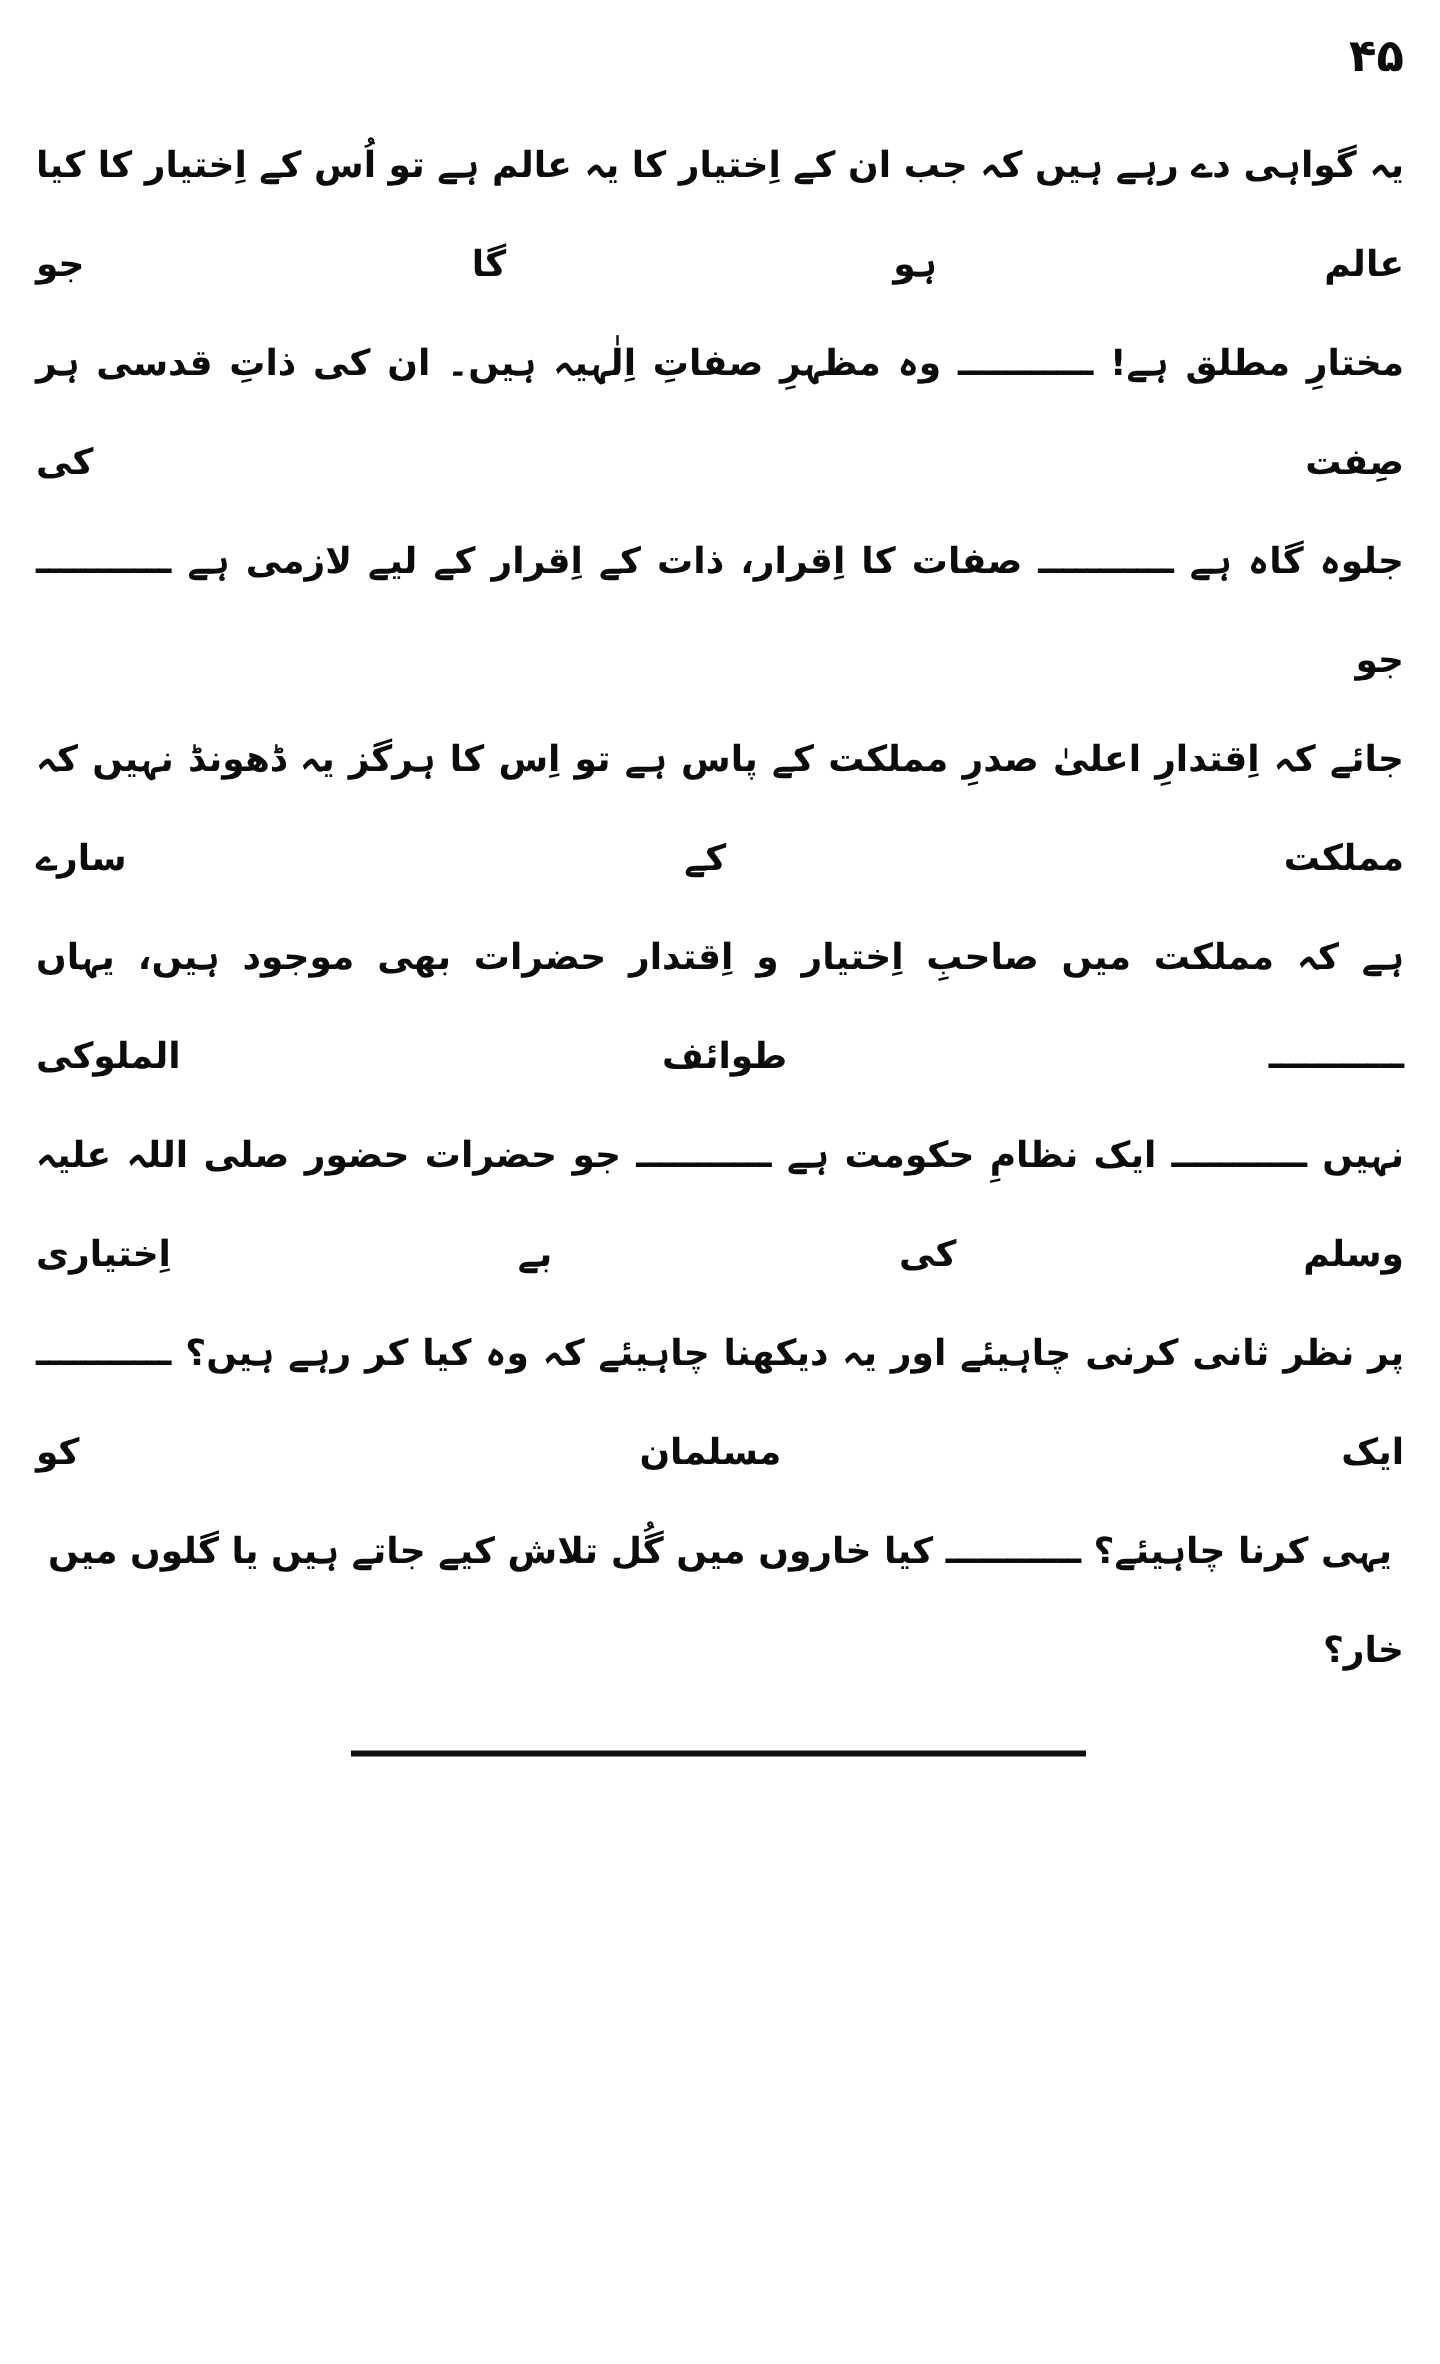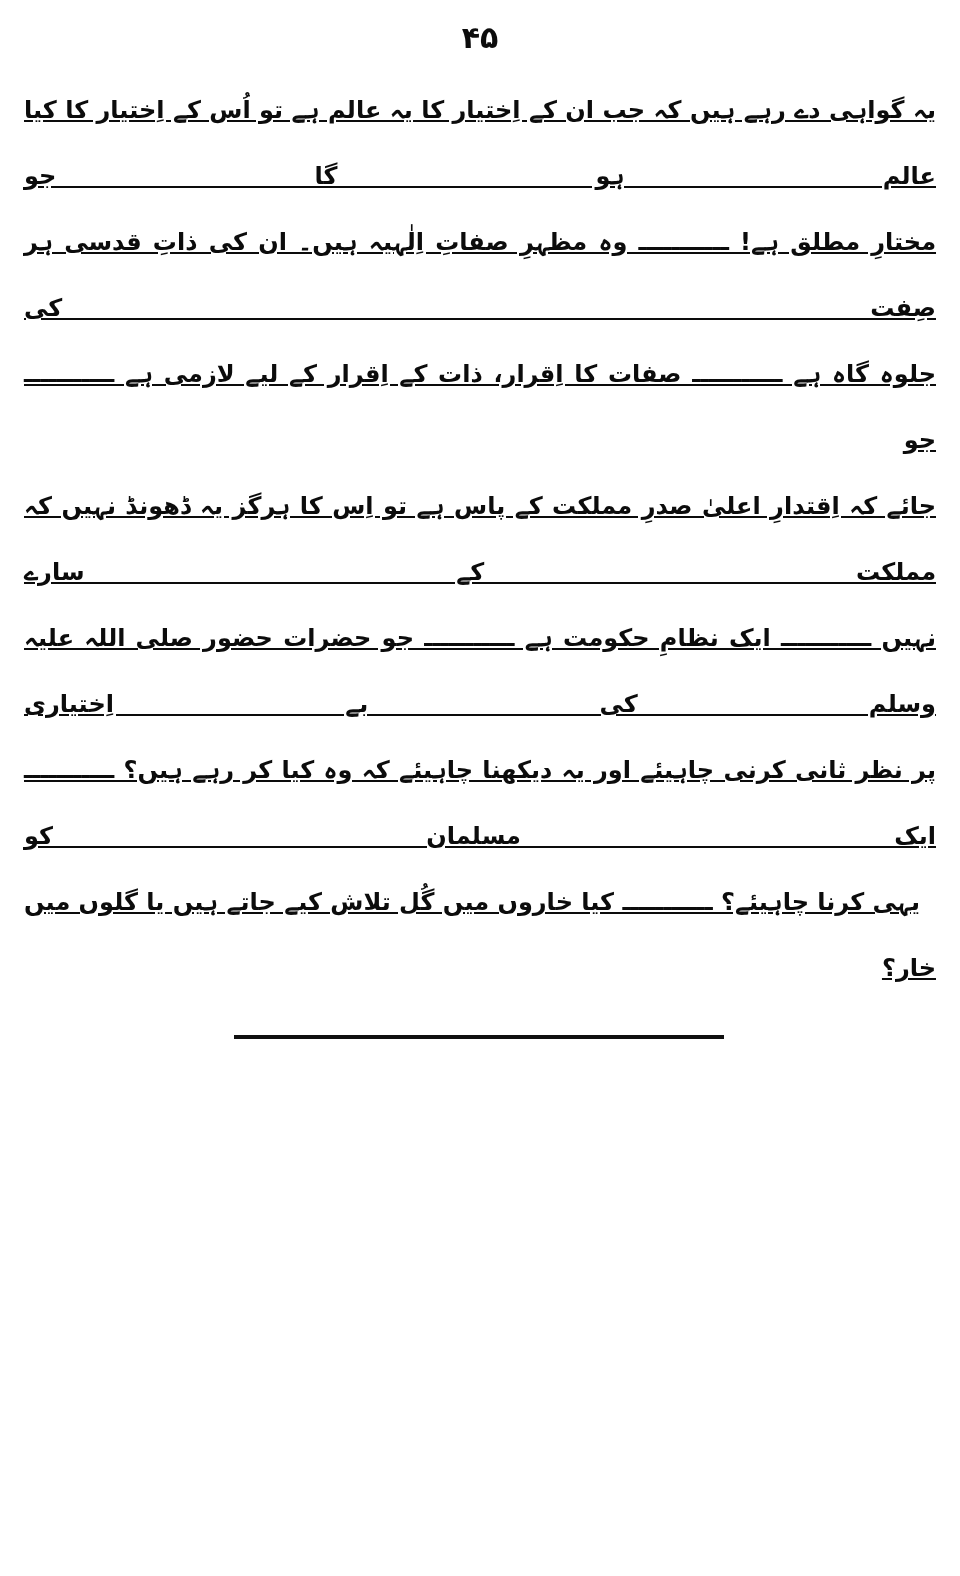--- a/index.html
+++ b/index.html
@@ -16,42 +16,41 @@
     overflow: hidden;
   }
   .page {
     box-sizing: border-box;
     width: 960px;
     height: 1576px;
     padding: 14px 24px 10px 24px;
     background: #ffffff;
   }
   .page-number {
-    text-align: center;
+    text-align: right;
     font-size: 30px;
     font-weight: 700;
     margin-top: 6px;
     margin-bottom: 22px;
     letter-spacing: 2px;
   }
   .section {
     direction: rtl;
   }
   .line {
     margin: 0;
     font-size: 24px;
     font-weight: 700;
     line-height: 66px;
     text-align: justify;
     text-align-last: justify;
     white-space: normal;
-    text-decoration: underline;
   }
   .line.last {
-    text-align: left;
+    text-align: center;
     text-align-last: right;
   }
   .divider {
     height: 0;
     border-top: 4px solid #101010;
     width: 490px;
     margin: 34px auto 30px 210px; 
   }
 </style>
 </head>
@@ -59,20 +58,21 @@
 
 <div class="page">
 
   <div class="page-number">۴۵</div>
 
   <div class="section sec1">
     <p class="line">یہ گواہی دے رہے ہیں کہ جب ان کے اِختیار کا یہ عالم ہے تو اُس کے اِختیار کا کیا عالم ہو گا جو</p>
     <p class="line">مختارِ مطلق ہے! ـــــــــــ وہ مظہرِ صفاتِ اِلٰہیہ ہیں۔ ان کی ذاتِ قدسی ہر صِفت کی</p>
     <p class="line">جلوہ گاہ ہے ـــــــــــ صفات کا اِقرار، ذات کے اِقرار کے لیے لازمی ہے ـــــــــــ جو</p>
     <p class="line">جائے کہ اِقتدارِ اعلیٰ صدرِ مملکت کے پاس ہے تو اِس کا ہرگز یہ ڈھونڈ نہیں کہ مملکت کے سارے</p>
+    <p class="line">ہے کہ مملکت میں صاحبِ اِختیار و اِقتدار حضرات بھی موجود ہیں، یہاں ـــــــــــ طوائف الملوکی</p>
     <p class="line">نہیں ـــــــــــ ایک نظامِ حکومت ہے ـــــــــــ جو حضرات حضور صلی اللہ علیہ وسلم کی بے اِختیاری</p>
     <p class="line">پر نظر ثانی کرنی چاہیئے اور یہ دیکھنا چاہیئے کہ وہ کیا کر رہے ہیں؟ ـــــــــــ ایک مسلمان کو</p>
     <p class="line last">یہی کرنا چاہیئے؟ ـــــــــــ کیا خاروں میں گُل تلاش کیے جاتے ہیں یا گلوں میں خار؟</p>
   </div>
 
   <div class="divider"></div>
 
 </div>
 
 </body></html>

